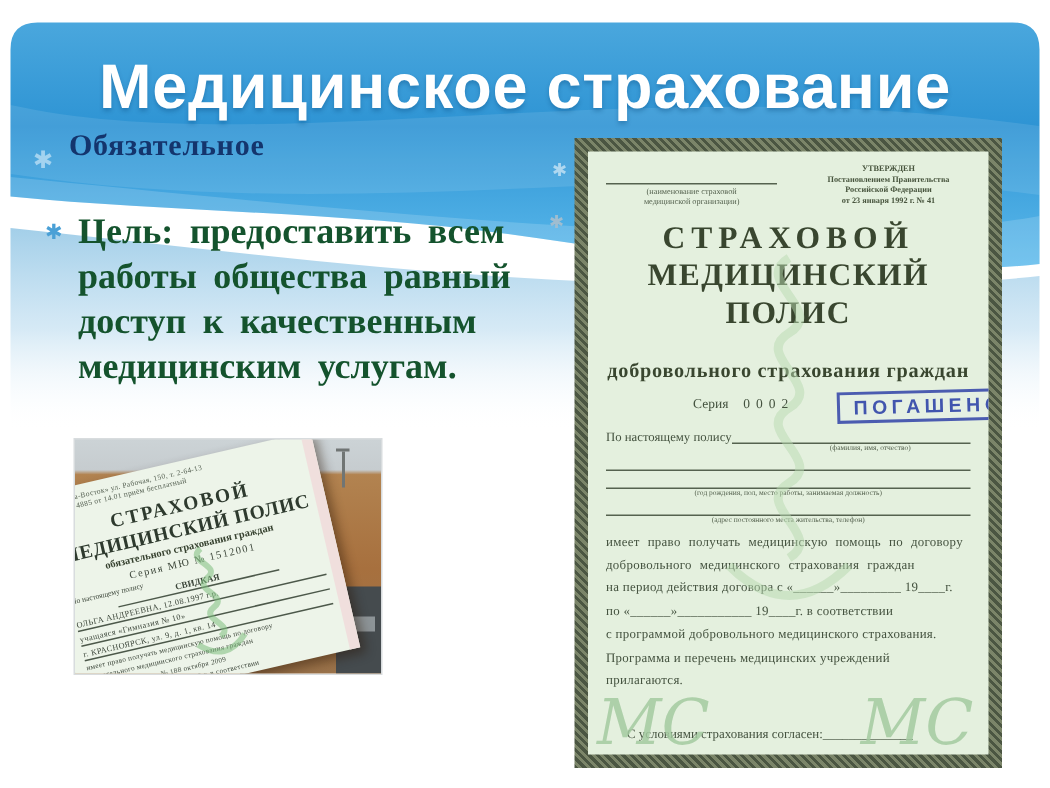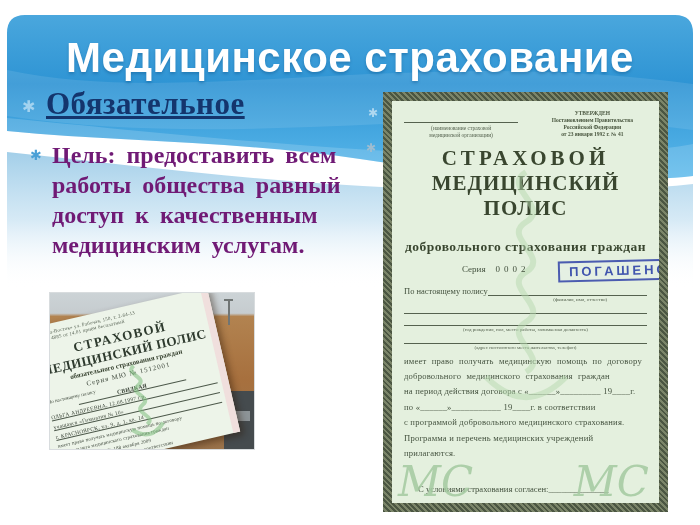--- a/index.html
+++ b/index.html
@@ -3,28 +3,28 @@
 <meta charset="utf-8">
 <style>
   html,body{margin:0;padding:0;}
   body{width:700px;height:525px;background:#ffffff;font-family:"Liberation Sans",sans-serif;overflow:hidden;}
   .slide{position:relative;width:700px;height:525px;background:#ffffff;overflow:hidden;}
   .hdr-svg{position:absolute;left:0;top:0;z-index:0;}
   .title{position:absolute;left:0;right:0;top:34px;text-align:center;z-index:2;
          font-size:42px;font-weight:bold;color:#ffffff;letter-spacing:.5px;
          text-shadow:0 2px 3px rgba(0,60,110,.30);}
   .mandatory{position:absolute;left:46px;top:86px;z-index:2;font-family:"Liberation Serif",serif;
-         font-size:31px;font-weight:bold;color:#14356d;letter-spacing:.5px;text-decoration:underline;}
+         font-size:20px;font-weight:bold;color:#14356d;letter-spacing:.5px;}
   .ast{position:absolute;z-index:2;font-family:"DejaVu Sans",sans-serif;}
   .ast-mand{left:22px;top:97px;font-size:16px;color:rgba(235,248,255,.55);}
   .ast-goal{left:30px;top:147px;font-size:14px;color:#4aa0d6;}
   .ast-r1{left:368px;top:106px;font-size:12px;color:rgba(255,255,255,.55);}
   .ast-r2{left:366px;top:141px;font-size:12px;color:#9fbdd0;}
   .goal{position:absolute;left:52px;top:140px;width:310px;z-index:2;font-family:"Liberation Serif",serif;
-        font-size:24px;font-weight:bold;color:#701a75;line-height:30px;word-spacing:5px;}
+        font-size:24px;font-weight:bold;color:#14532d;line-height:30px;word-spacing:5px;}
   
   .photo{position:absolute;left:50px;top:293px;width:204px;height:156px;z-index:3;overflow:hidden;
          background:linear-gradient(180deg,#ccd3d6 0%,#c6cccf 13%,#b28350 15%,#a7703e 55%,#9a734b 100%);
          box-shadow:0 0 0 1px #d8dcde;}
   .lamp{position:absolute;left:178px;top:8px;width:2px;height:24px;background:#707574;}
   .lamp:before{content:"";position:absolute;left:-4px;top:-2px;width:9px;height:2px;background:#707574;display:block;}
   .carshape{position:absolute;right:0;bottom:0;width:30px;height:58px;background:#454b4e;}
   .carshape2{position:absolute;right:4px;bottom:28px;width:22px;height:10px;background:#8d9497;}
   .pdoc{position:absolute;left:-16px;top:14px;width:192px;height:148px;background:#edf4e9;
         transform:rotate(-13deg);box-shadow:3px 4px 7px rgba(40,20,5,.45);

